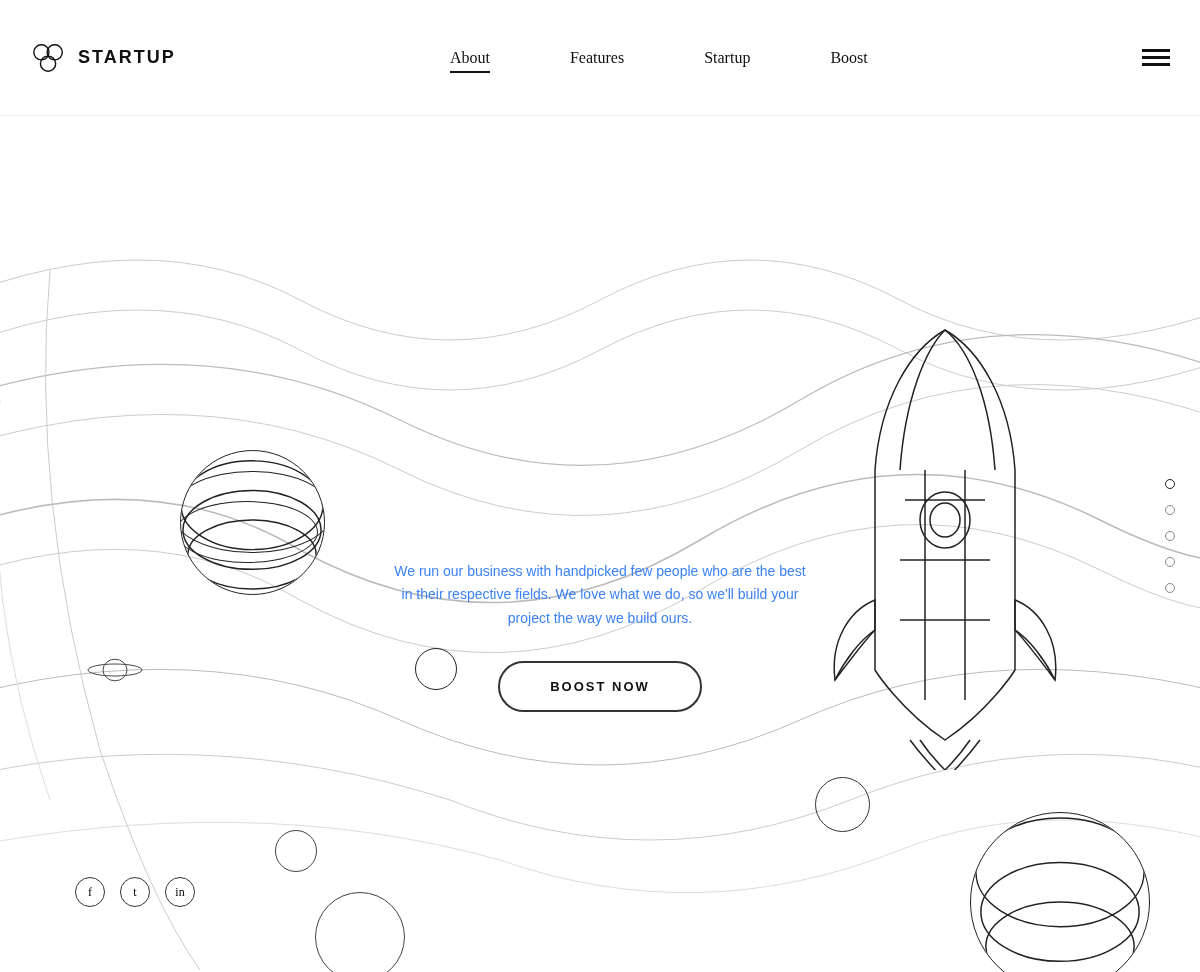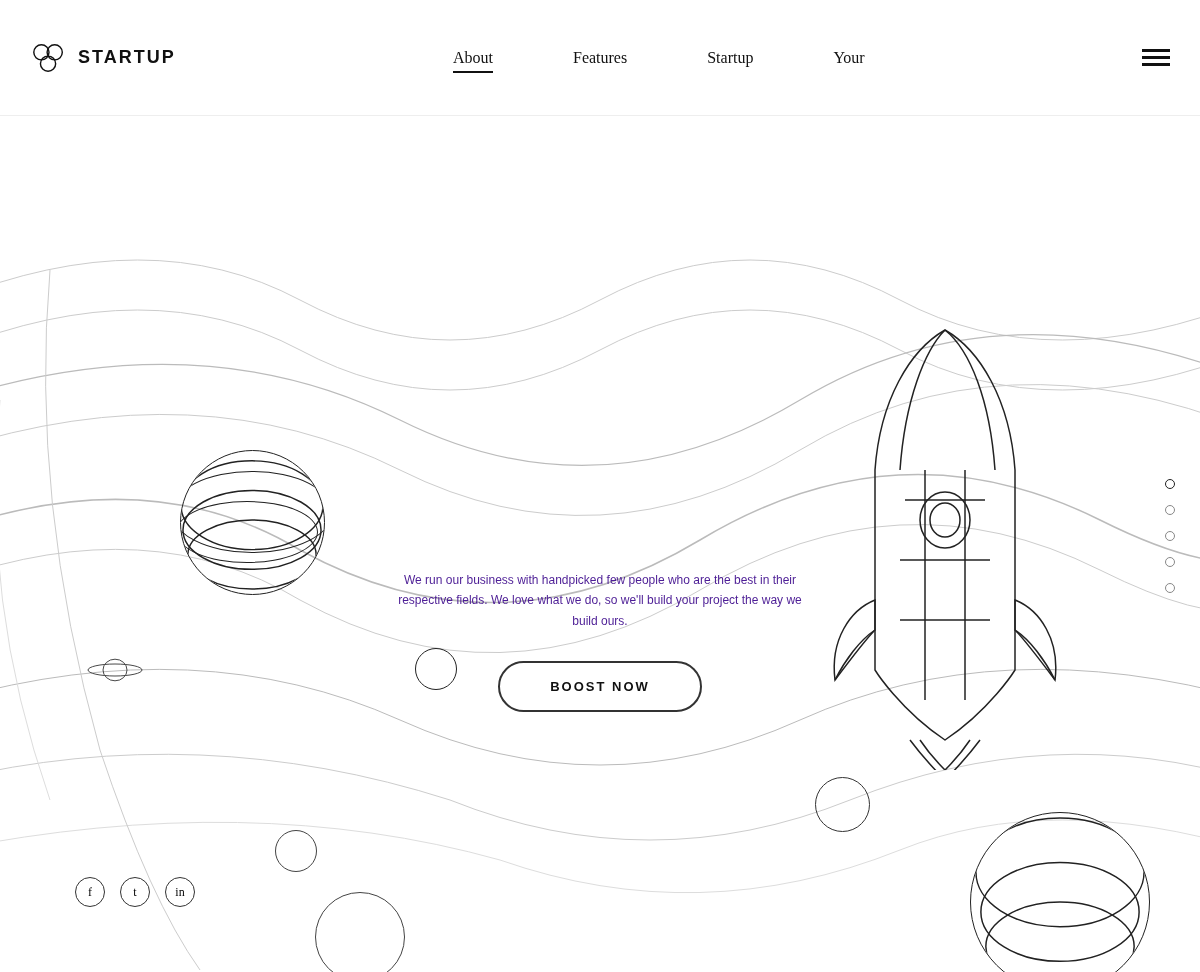--- a/index.html
+++ b/index.html
@@ -217,22 +217,22 @@
     .hero-title {
       font-family: 'Georgia', serif;
       font-size: 52px;
       font-weight: 400;
       color: #111;
       line-height: 1.1;
       margin-bottom: 20px;
     }
     .hero-subtitle {
       font-family: 'Arial', sans-serif;
-      font-size: 12px;
-      color: #4c1d95;
+      font-size: 14px;
+      color: #3b82f6;
       line-height: 1.7;
       margin-bottom: 30px;
     }
     .boost-btn {
       display: inline-block;
       border: 2px solid #333;
       border-radius: 30px;
       padding: 16px 50px;
       font-family: 'Arial', sans-serif;
       font-size: 13px;
@@ -274,21 +274,21 @@
       <circle cx="26" cy="14" r="8" fill="none" stroke="#111" stroke-width="1.5"></circle>
       <circle cx="19" cy="26" r="8" fill="none" stroke="#111" stroke-width="1.5"></circle>
     </svg>
     <span class="logo-text">STARTUP</span>
   </div>
 
   <nav class="nav">
     <a class="nav-item active">About</a>
     <a class="nav-item">Features</a>
     <a class="nav-item">Startup</a>
-    <a class="nav-item">Your</a>
+    <a class="nav-item">Boost</a>
   </nav>
 
   <div class="hamburger">
     <span></span>
     <span></span>
     <span></span>
   </div>
 </header>
 
 <section class="hero">

